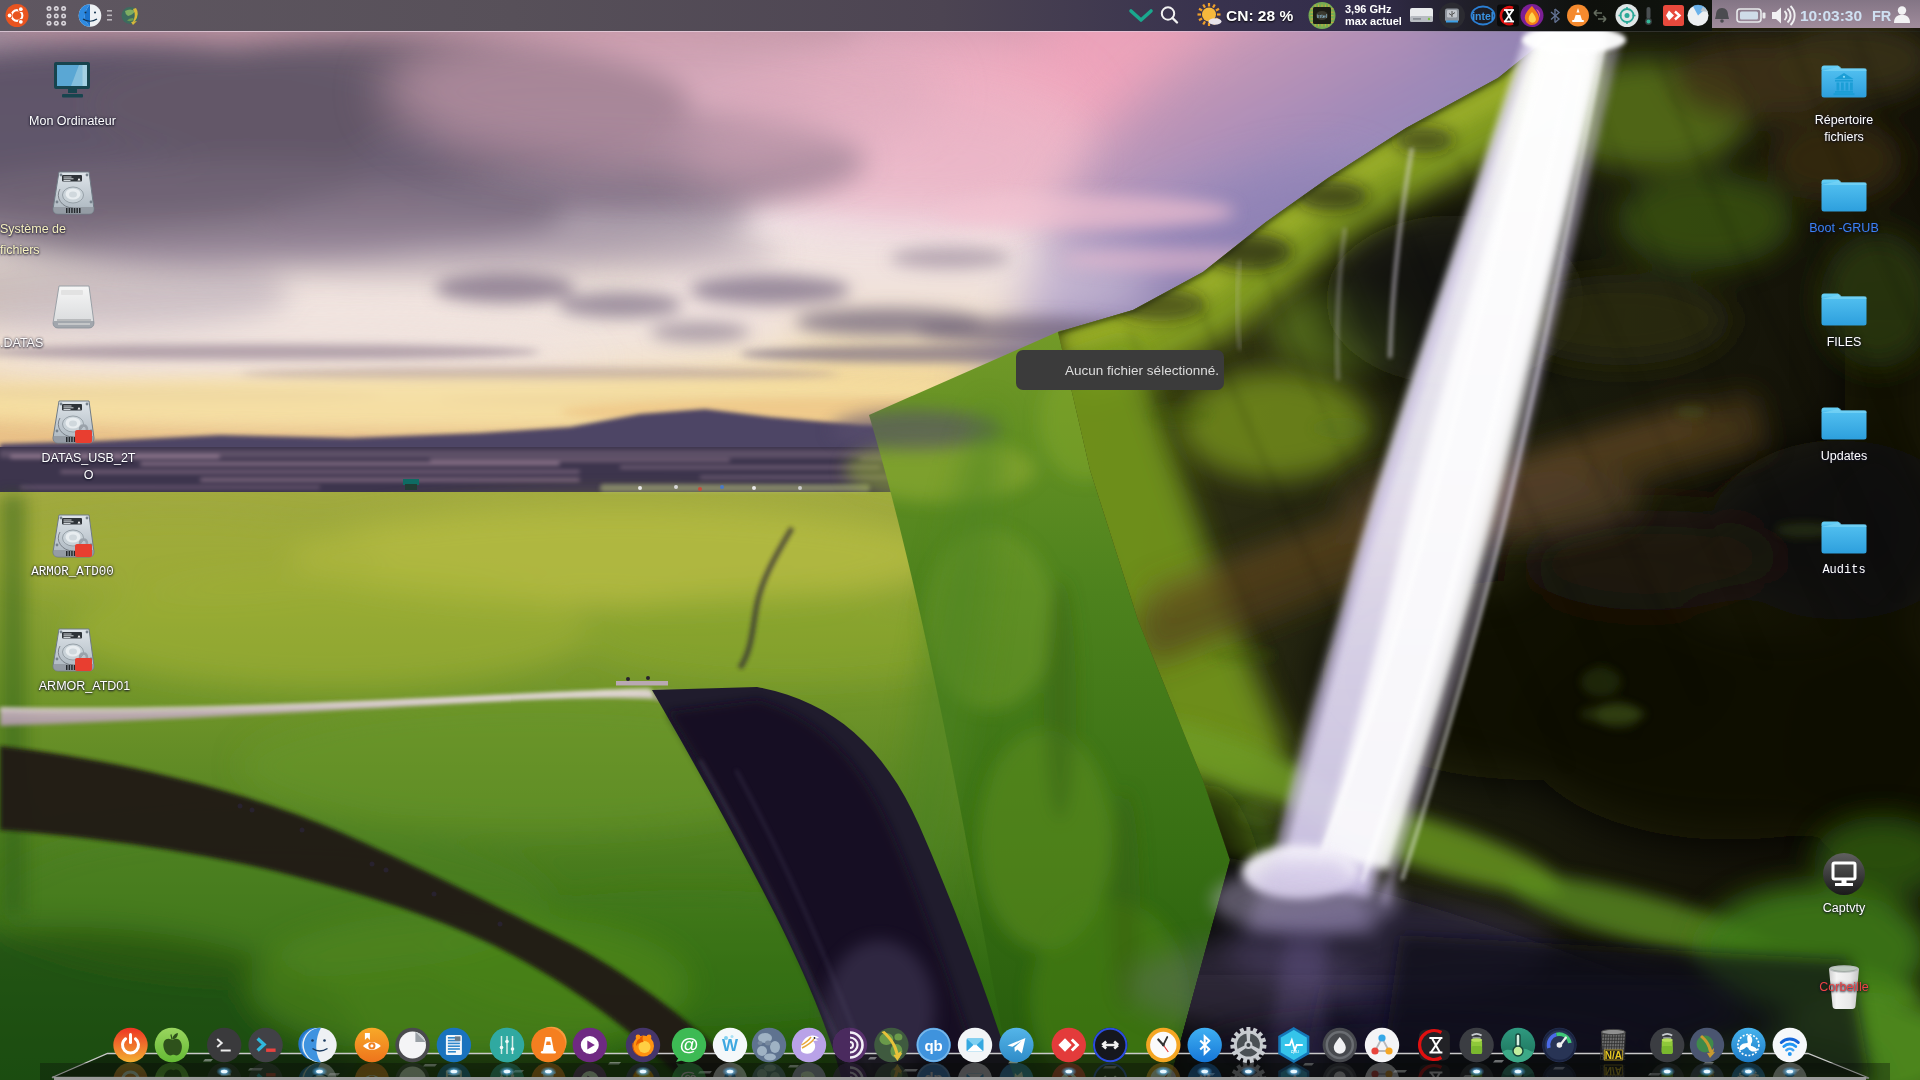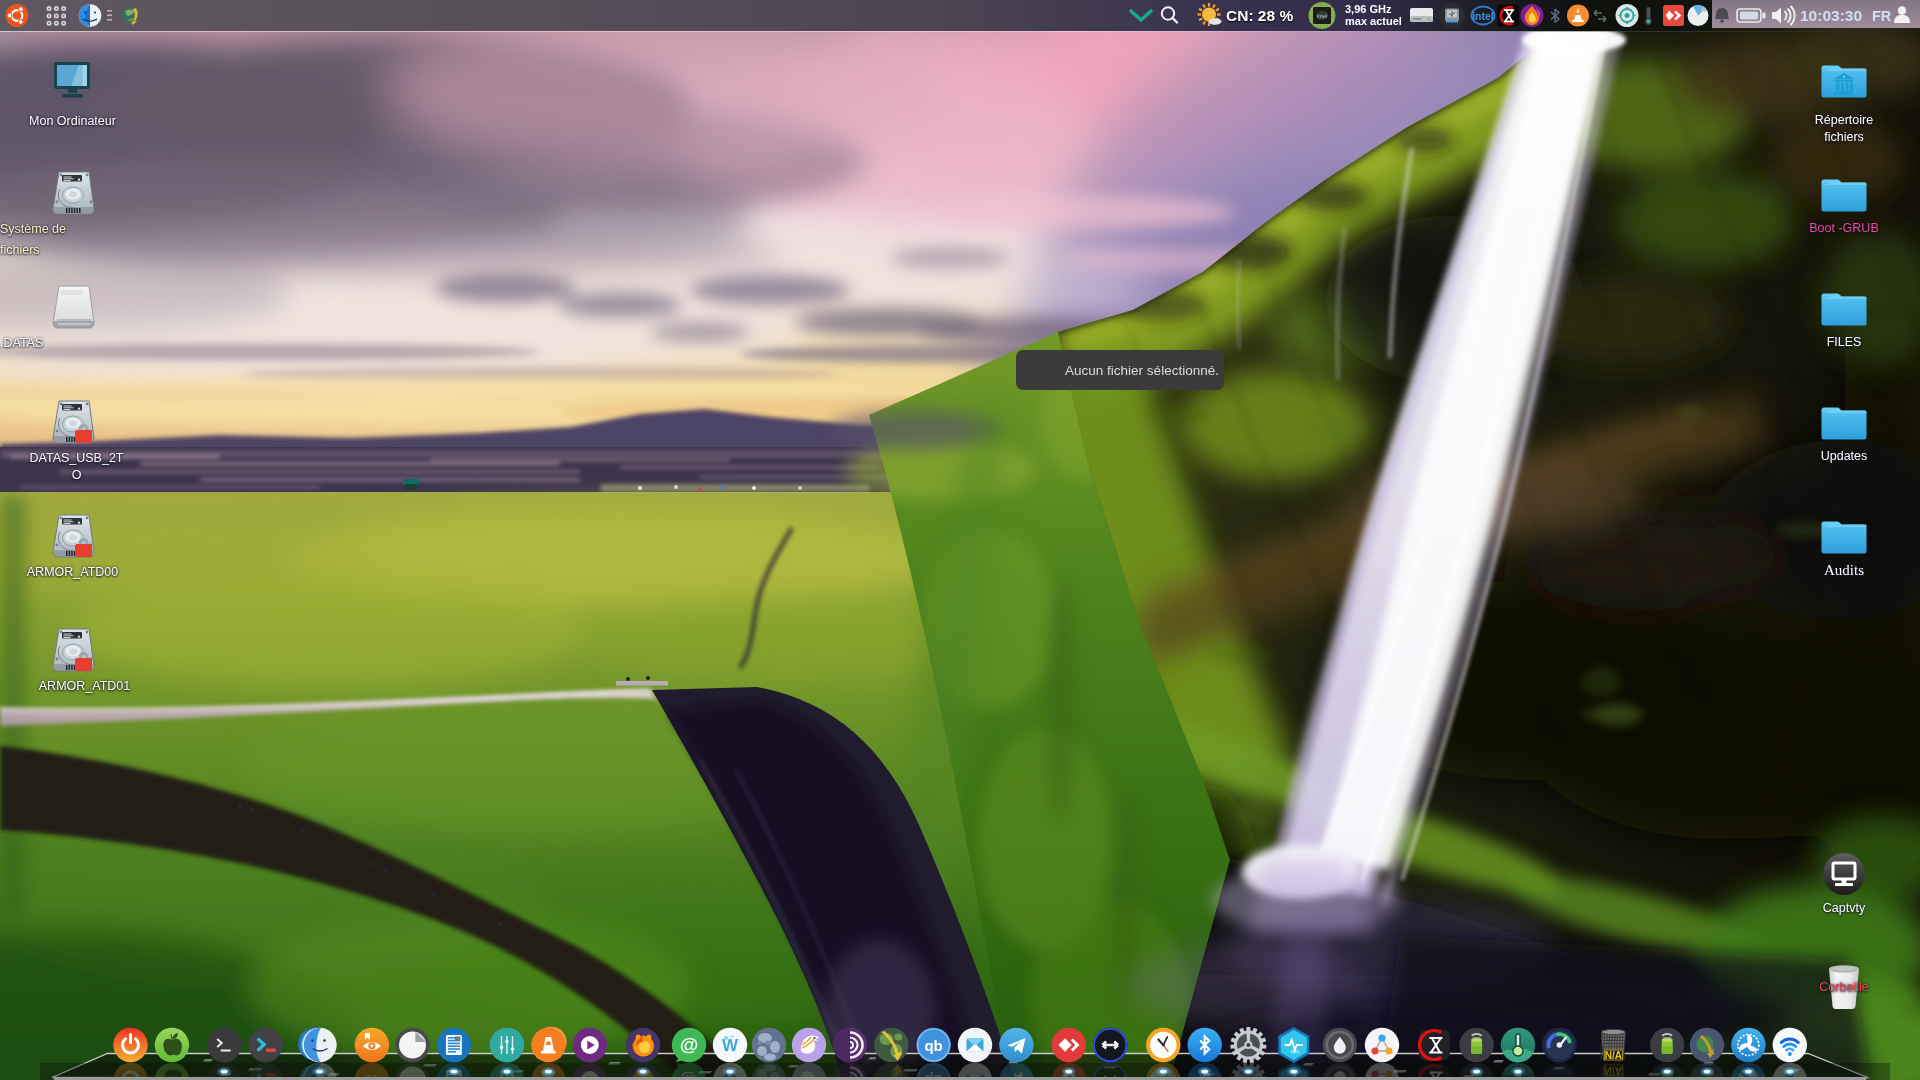--- a/index.html
+++ b/index.html
@@ -1262,21 +1262,21 @@
       </g>
       <rect x="17.0" y="39" width="1.5" height="5" fill="#24282c"></rect>
       <rect x="19.6" y="39" width="1.5" height="5" fill="#24282c"></rect>
       <rect x="22.2" y="39" width="1.5" height="5" fill="#24282c"></rect>
       <rect x="24.8" y="39" width="1.5" height="5" fill="#24282c"></rect>
       <rect x="27.4" y="39" width="1.5" height="5" fill="#24282c"></rect>
       <rect x="30.0" y="39" width="1.5" height="5" fill="#24282c"></rect>
       <path d="M31,32 C31,26 38,26 38,32" stroke="#9aa2aa" stroke-width="2.6" fill="none"></path>
       <rect x="26" y="32" width="17" height="13" rx="2" fill="#e83e30"></rect>
     </svg>
-<div style="position:absolute;color:#fff;font-size:12.5px;text-align:center;text-shadow:0 1px 2px rgba(20,20,40,.95),0 0 3px rgba(20,20,40,.8);line-height:17px;font-family:'Liberation Sans',sans-serif;white-space:pre;left:4px;top:450px;width:145px;">DATAS_USB_2T
+<div style="position:absolute;color:#fff;font-size:12.5px;text-align:center;text-shadow:0 1px 2px rgba(20,20,40,.95),0 0 3px rgba(20,20,40,.8);line-height:17px;font-family:'Liberation Sans',sans-serif;white-space:pre;left:16px;top:450px;width:145px;">DATAS_USB_2T
 O</div>
 <svg style="position:absolute;left:49px;top:512px" width="50" height="50" viewBox="0 0 50 50" xmlns="http://www.w3.org/2000/svg">
       <defs>
         <linearGradient id="hb72535" x1="0" y1="0" x2="0" y2="1">
           <stop offset="0" stop-color="#dfe5ea"></stop>
           <stop offset="1" stop-color="#a9b4bd"></stop>
         </linearGradient>
       </defs>
       <path d="M10,3 L40,3 L45,40 C45,43 43,45 40,45 L9,45 C6,45 4,43 4,40 L10,3 Z" fill="url(#hb72535)" stroke="#6f7a84" stroke-width="1"></path>
       <path d="M5,38 L45,38 L45,40 C45,43 43,45 40,45 L9,45 C6,45 4,43 4,40 Z" fill="#8a9098" opacity="0.7"></path>
@@ -1299,21 +1299,21 @@
       </g>
       <rect x="17.0" y="39" width="1.5" height="5" fill="#24282c"></rect>
       <rect x="19.6" y="39" width="1.5" height="5" fill="#24282c"></rect>
       <rect x="22.2" y="39" width="1.5" height="5" fill="#24282c"></rect>
       <rect x="24.8" y="39" width="1.5" height="5" fill="#24282c"></rect>
       <rect x="27.4" y="39" width="1.5" height="5" fill="#24282c"></rect>
       <rect x="30.0" y="39" width="1.5" height="5" fill="#24282c"></rect>
       <path d="M31,32 C31,26 38,26 38,32" stroke="#9aa2aa" stroke-width="2.6" fill="none"></path>
       <rect x="26" y="32" width="17" height="13" rx="2" fill="#e83e30"></rect>
     </svg>
-<div style="position:absolute;color:#fff;font-size:12.5px;text-align:center;text-shadow:0 1px 2px rgba(20,20,40,.95),0 0 3px rgba(20,20,40,.8);line-height:17px;font-family:Liberation Sans, sans-serif;white-space:pre;left:0px;top:564px;width:145px;">ARMOR_ATD00</div>
+<div style="position:absolute;color:#fff;font-size:12.5px;text-align:center;text-shadow:0 1px 2px rgba(20,20,40,.95),0 0 3px rgba(20,20,40,.8);line-height:17px;font-family:Liberation Mono, monospace;white-space:pre;left:0px;top:564px;width:145px;">ARMOR_ATD00</div>
 <svg style="position:absolute;left:49px;top:626px" width="50" height="50" viewBox="0 0 50 50" xmlns="http://www.w3.org/2000/svg">
       <defs>
         <linearGradient id="hb72649" x1="0" y1="0" x2="0" y2="1">
           <stop offset="0" stop-color="#dfe5ea"></stop>
           <stop offset="1" stop-color="#a9b4bd"></stop>
         </linearGradient>
       </defs>
       <path d="M10,3 L40,3 L45,40 C45,43 43,45 40,45 L9,45 C6,45 4,43 4,40 L10,3 Z" fill="url(#hb72649)" stroke="#6f7a84" stroke-width="1"></path>
       <path d="M5,38 L45,38 L45,40 C45,43 43,45 40,45 L9,45 C6,45 4,43 4,40 Z" fill="#8a9098" opacity="0.7"></path>
       <rect x="13" y="6" width="20" height="6.5" rx="1" fill="#2e3338"></rect>
@@ -1371,21 +1371,21 @@
       <defs>
         <linearGradient id="fg1844195" x1="0" y1="0" x2="0" y2="1">
           <stop offset="0" stop-color="#52c0f0"></stop>
           <stop offset="1" stop-color="#2d9fdd"></stop>
         </linearGradient>
       </defs>
       <path d="M1.5,6 C1.5,4.5 2.5,3.5 4,3.5 L17,3.5 C18.5,3.5 19,4 19.5,5 L21,8 L1.5,8 Z" fill="#63cdf5"></path>
       <rect x="1.5" y="6.5" width="45" height="29" rx="2.5" fill="url(#fg1844195)"></rect>
       <path d="M1.5,9 L46.5,9 L46.5,7.5 C46.5,7 46,6.5 45.5,6.5 L21.5,6.5 L20,4.5 Z" fill="#7ad6f7" opacity="0.7"></path>
     </svg>
-<div style="position:absolute;color:#ec4899;font-size:12.5px;text-align:center;text-shadow:0 1px 2px rgba(20,20,40,.95),0 0 3px rgba(20,20,40,.8);line-height:17px;font-family:'Liberation Sans',sans-serif;white-space:pre;left:1771px;top:220px;width:146px;">Boot -GRUB</div>
+<div style="position:absolute;color:#3b82f6;font-size:12.5px;text-align:center;text-shadow:0 1px 2px rgba(20,20,40,.95),0 0 3px rgba(20,20,40,.8);line-height:17px;font-family:'Liberation Sans',sans-serif;white-space:pre;left:1771px;top:220px;width:146px;">Boot -GRUB</div>
 <svg style="position:absolute;left:1820px;top:290px" width="48" height="38" viewBox="0 0 48 38" xmlns="http://www.w3.org/2000/svg">
       <defs>
         <linearGradient id="fg1844309" x1="0" y1="0" x2="0" y2="1">
           <stop offset="0" stop-color="#52c0f0"></stop>
           <stop offset="1" stop-color="#2d9fdd"></stop>
         </linearGradient>
       </defs>
       <path d="M1.5,6 C1.5,4.5 2.5,3.5 4,3.5 L17,3.5 C18.5,3.5 19,4 19.5,5 L21,8 L1.5,8 Z" fill="#63cdf5"></path>
       <rect x="1.5" y="6.5" width="45" height="29" rx="2.5" fill="url(#fg1844309)"></rect>
       <path d="M1.5,9 L46.5,9 L46.5,7.5 C46.5,7 46,6.5 45.5,6.5 L21.5,6.5 L20,4.5 Z" fill="#7ad6f7" opacity="0.7"></path>
@@ -1407,21 +1407,21 @@
       <defs>
         <linearGradient id="fg1844537" x1="0" y1="0" x2="0" y2="1">
           <stop offset="0" stop-color="#52c0f0"></stop>
           <stop offset="1" stop-color="#2d9fdd"></stop>
         </linearGradient>
       </defs>
       <path d="M1.5,6 C1.5,4.5 2.5,3.5 4,3.5 L17,3.5 C18.5,3.5 19,4 19.5,5 L21,8 L1.5,8 Z" fill="#63cdf5"></path>
       <rect x="1.5" y="6.5" width="45" height="29" rx="2.5" fill="url(#fg1844537)"></rect>
       <path d="M1.5,9 L46.5,9 L46.5,7.5 C46.5,7 46,6.5 45.5,6.5 L21.5,6.5 L20,4.5 Z" fill="#7ad6f7" opacity="0.7"></path>
     </svg>
-<div style="position:absolute;color:#fff;font-size:15px;text-align:center;text-shadow:0 1px 2px rgba(20,20,40,.95),0 0 3px rgba(20,20,40,.8);line-height:17px;font-family:Liberation Serif, serif;white-space:pre;left:1771px;top:562px;width:146px;">Audits</div>
+<div style="position:absolute;color:#fff;font-size:12px;text-align:center;text-shadow:0 1px 2px rgba(20,20,40,.95),0 0 3px rgba(20,20,40,.8);line-height:17px;font-family:Liberation Mono, monospace;white-space:pre;left:1771px;top:562px;width:146px;">Audits</div>
 <svg style="position:absolute;left:1822px;top:852px" width="44" height="44" viewBox="0 0 44 44" xmlns="http://www.w3.org/2000/svg">
       <defs>
         <linearGradient id="cap1844" x1="0" y1="0" x2="0" y2="1">
           <stop offset="0" stop-color="#606060"></stop>
           <stop offset="1" stop-color="#1a1a1a"></stop>
         </linearGradient>
       </defs>
       <circle cx="22" cy="22" r="21" fill="url(#cap1844)"></circle>
       <rect x="11" y="11" width="22" height="16" rx="1.5" fill="none" stroke="#ffffff" stroke-width="3"></rect>
       <rect x="19.5" y="27" width="5" height="4" fill="#ffffff"></rect>

